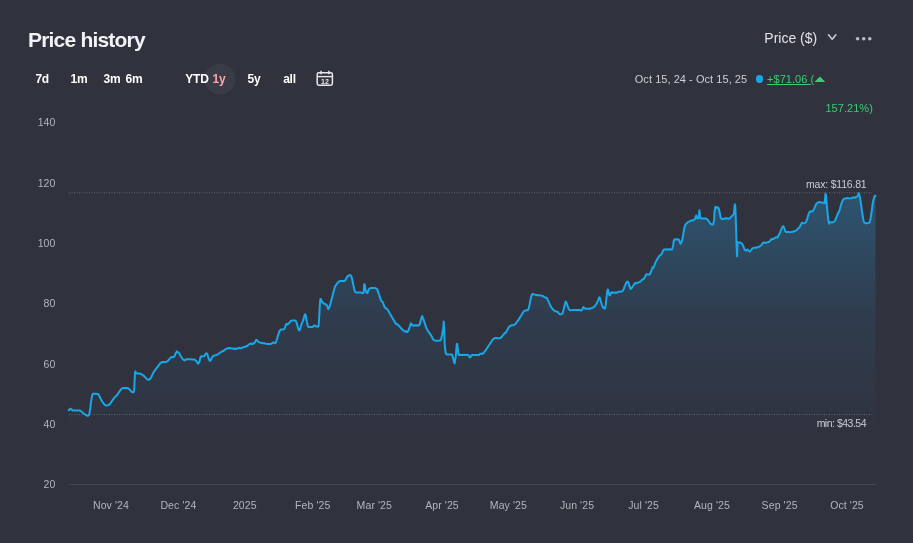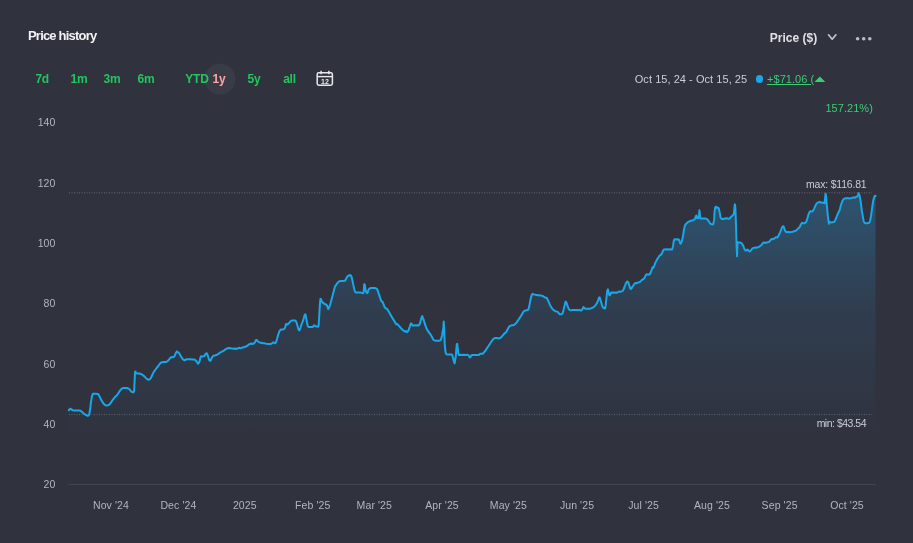--- a/index.html
+++ b/index.html
@@ -1,32 +1,32 @@
 <!DOCTYPE html>
 <html><head><meta charset="utf-8"><style>
 html,body{margin:0;padding:0;background:#30323e;width:913px;height:543px;overflow:hidden;}
 body{font-family:"Liberation Sans",sans-serif;position:relative;}
-.title{position:absolute;left:28px;top:28px;font-size:13px;font-weight:700;color:#f2f3f5;letter-spacing:-0.8px;}
-.btn{position:absolute;top:79px;transform:translate(-50%,-50%);font-size:12px;font-weight:700;color:#22c55e;letter-spacing:-0.2px;}
+.title{position:absolute;left:28px;top:28px;font-size:21px;font-weight:700;color:#f2f3f5;letter-spacing:-0.8px;}
+.btn{position:absolute;top:79px;transform:translate(-50%,-50%);font-size:12px;font-weight:700;color:#ffffff;letter-spacing:-0.2px;}
 .btn.active{color:#fca5a5;}
 .circle{position:absolute;left:220px;top:79px;width:31px;height:31px;border-radius:50%;background:#393b46;transform:translate(-50%,-50%);}
-.pricelab{position:absolute;top:37.5px;right:95.8px;transform:translateY(-50%);color:#e0e1e5;font-size:12px;font-weight:700;}
+.pricelab{position:absolute;top:37.5px;right:95.8px;transform:translateY(-50%);color:#e0e1e5;font-size:14px;font-weight:400;}
 .drow{position:absolute;top:79px;transform:translateY(-50%);font-size:11px;letter-spacing:0.05px;}
 .green{color:#3bcd73;}
 svg{position:absolute;left:0;top:0;}
 .axlab{font-size:10.5px;fill:#b2b5bc;letter-spacing:0.1px;}
 .mmlab{font-size:10.5px;fill:#c9ccd2;letter-spacing:-0.1px;}
 </style></head>
 <body>
 <div class="title">Price history</div>
 <div class="circle"></div>
 <span class="btn" style="left:42.2px">7d</span>
 <span class="btn" style="left:79px">1m</span>
 <span class="btn" style="left:111.9px">3m</span>
-<span class="btn" style="left:146px">6m</span>
+<span class="btn" style="left:134px">6m</span>
 <span class="btn" style="left:197px">YTD</span>
 <span class="btn active" style="left:219px">1y</span>
 <span class="btn" style="left:254.1px">5y</span>
 <span class="btn" style="left:289.5px">all</span>
 
 <svg width="22" height="22" style="left:313.5px;top:68px" viewBox="0 0 22 22">
   <rect x="3.2" y="4.8" width="15.2" height="12.4" rx="1.6" fill="none" stroke="#e8e9ec" stroke-width="1.5"></rect>
   <line x1="7.1" y1="2.8" x2="7.1" y2="6.2" stroke="#e8e9ec" stroke-width="1.5"></line>
   <line x1="14.9" y1="2.8" x2="14.9" y2="6.2" stroke="#e8e9ec" stroke-width="1.5"></line>
   <line x1="3.4" y1="8.6" x2="18.4" y2="8.6" stroke="#e8e9ec" stroke-width="1.4"></line>

